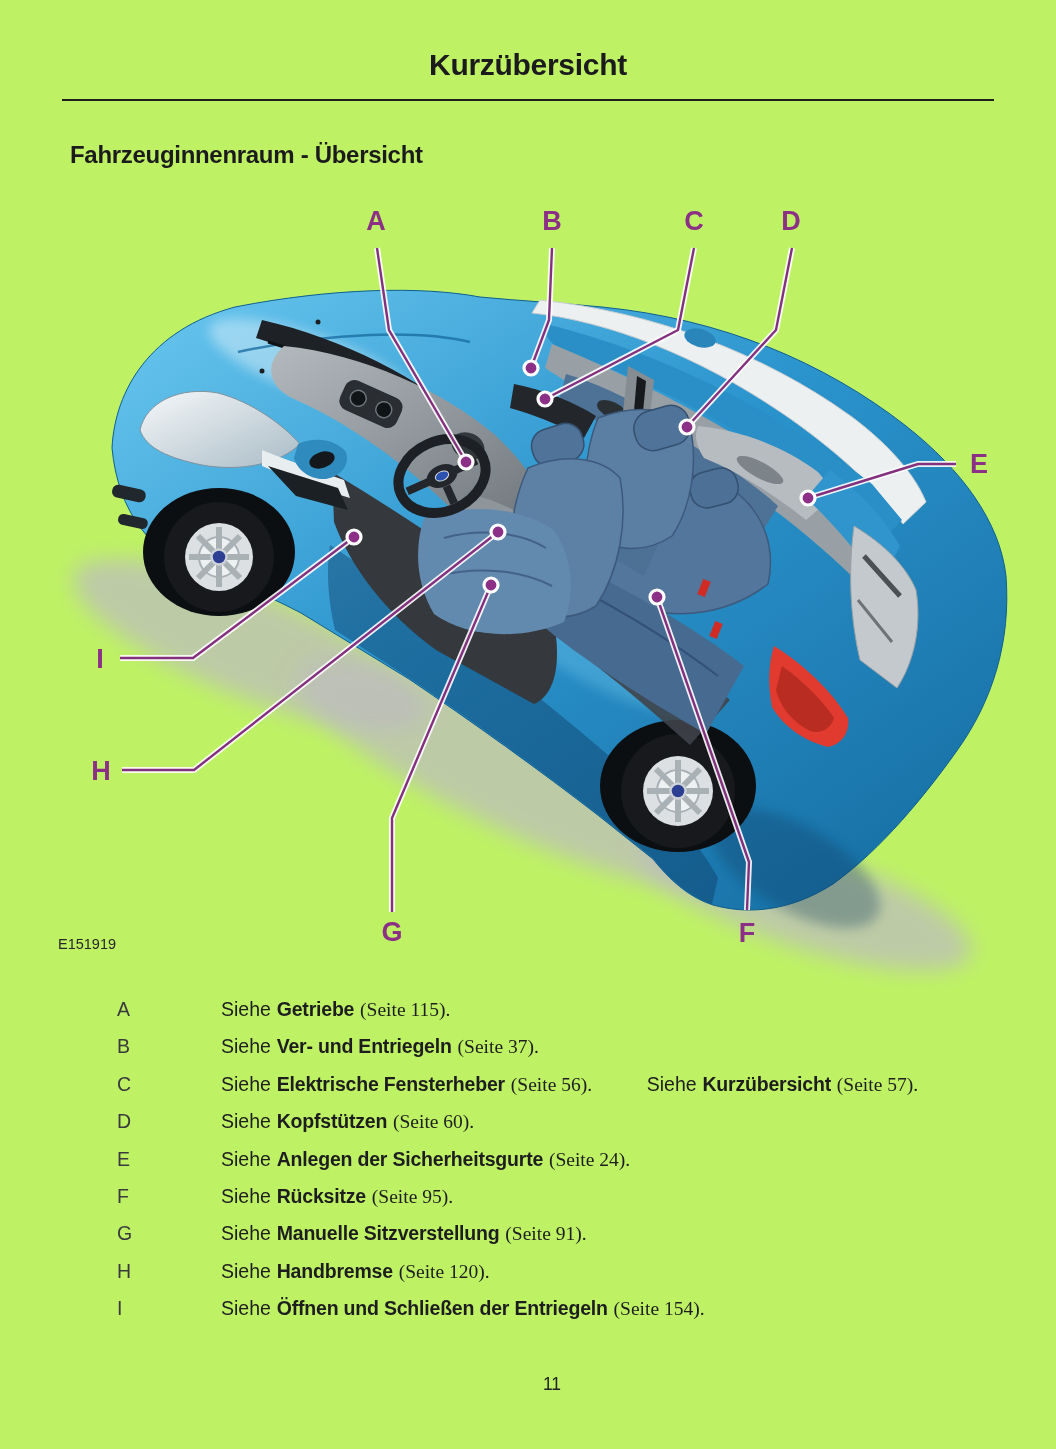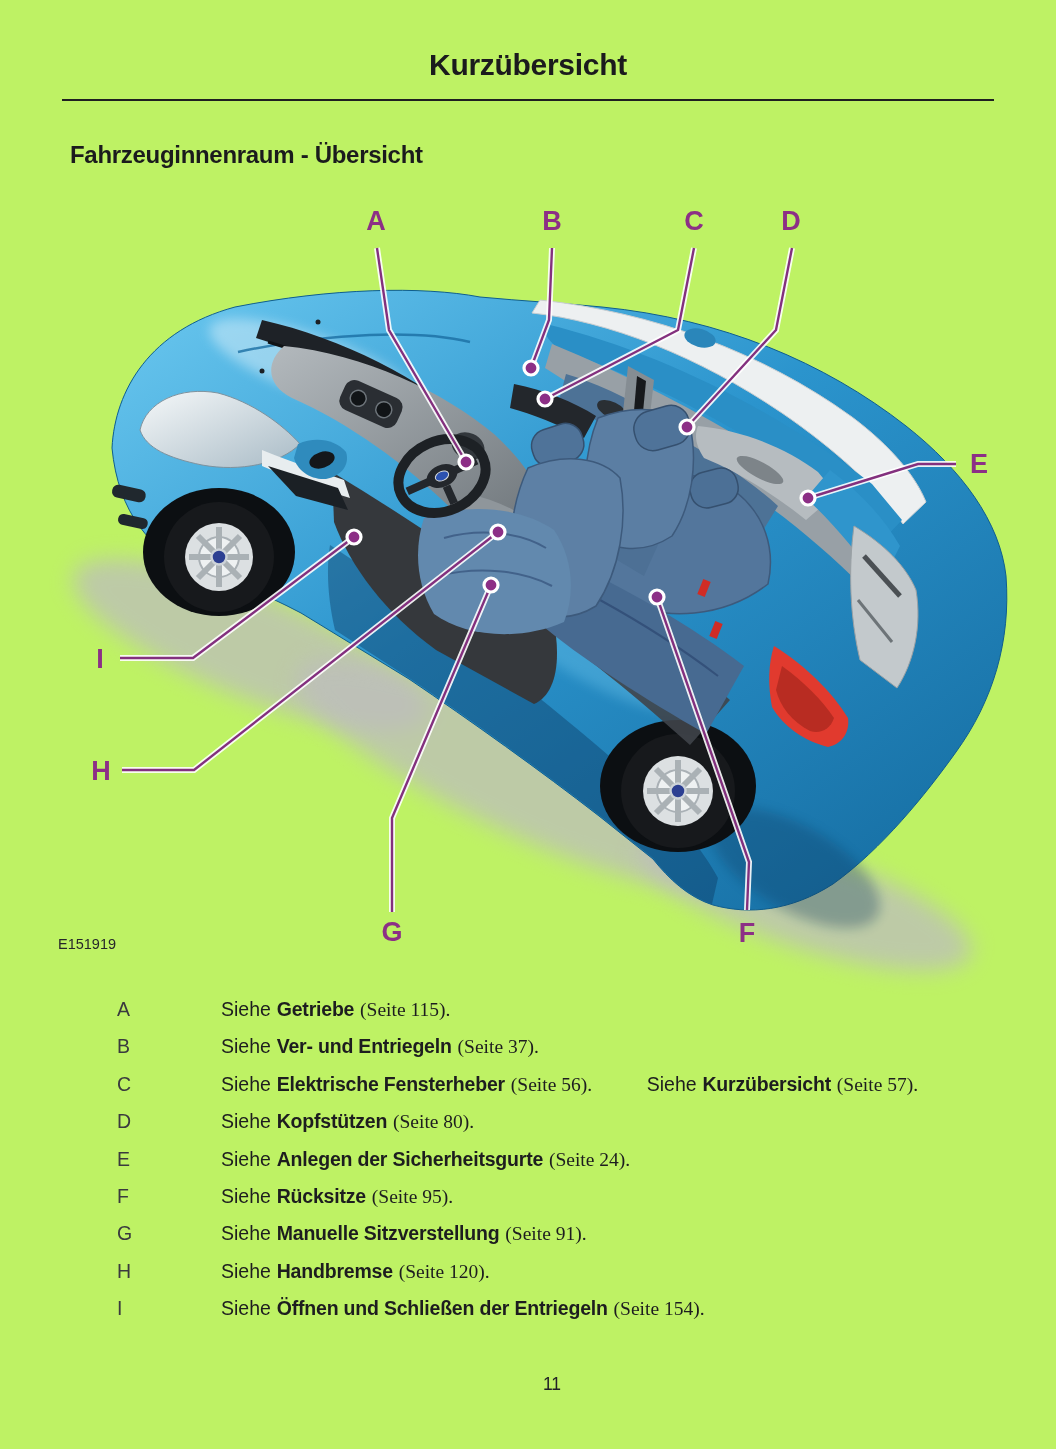--- a/index.html
+++ b/index.html
@@ -245,21 +245,21 @@
     <div class="legend-row">
       <span class="lkey">B</span>
       <span class="ltxt"><span class="see">Siehe</span><span class="topic">Ver- und Entriegeln</span><span class="pref">(Seite 37).</span></span>
     </div>
     <div class="legend-row">
       <span class="lkey">C</span>
       <span class="ltxt"><span class="see">Siehe</span><span class="topic">Elektrische Fensterheber</span><span class="pref">(Seite 56).</span><span class="see">Siehe</span><span class="topic">Kurzübersicht</span><span class="pref">(Seite 57).</span></span>
     </div>
     <div class="legend-row">
       <span class="lkey">D</span>
-      <span class="ltxt"><span class="see">Siehe</span><span class="topic">Kopfstützen</span><span class="pref">(Seite 80).</span></span>
+      <span class="ltxt"><span class="see">Siehe</span><span class="topic">Kopfstützen</span><span class="pref">(Seite 60).</span></span>
     </div>
     <div class="legend-row">
       <span class="lkey">E</span>
       <span class="ltxt"><span class="see">Siehe</span><span class="topic">Anlegen der Sicherheitsgurte</span><span class="pref">(Seite 24).</span></span>
     </div>
     <div class="legend-row">
       <span class="lkey">F</span>
       <span class="ltxt"><span class="see">Siehe</span><span class="topic">Rücksitze</span><span class="pref">(Seite 95).</span></span>
     </div>
     <div class="legend-row">

